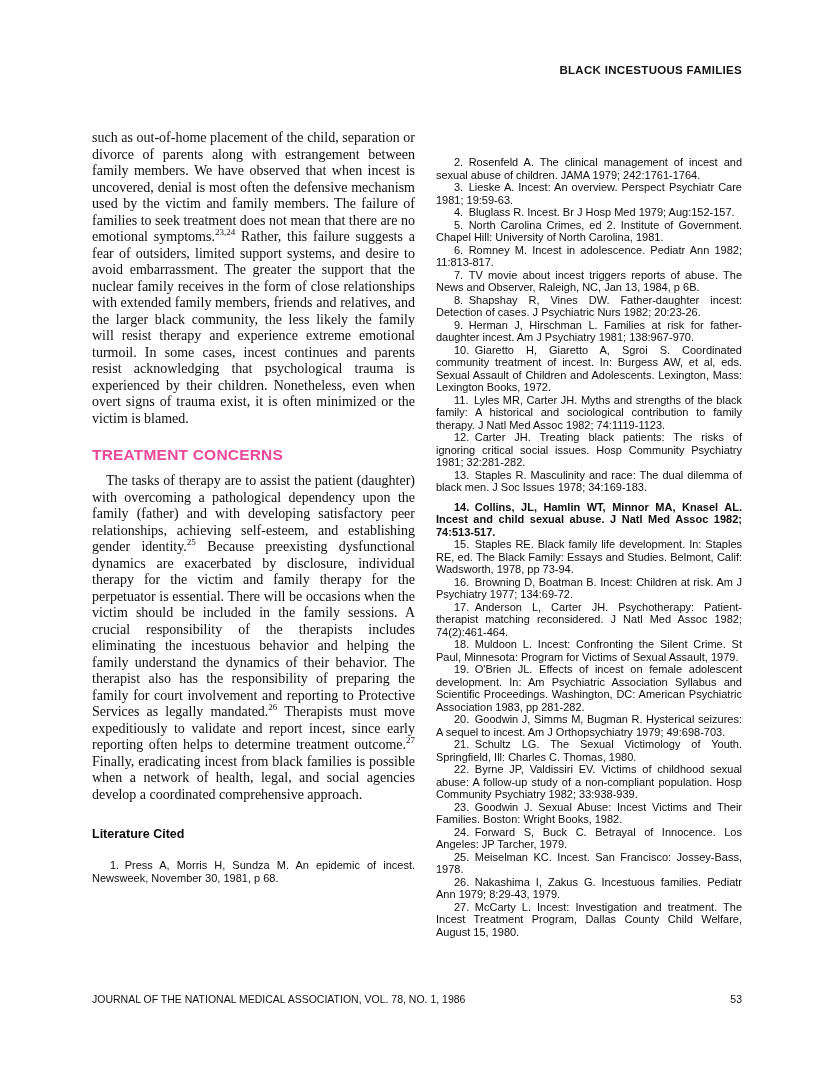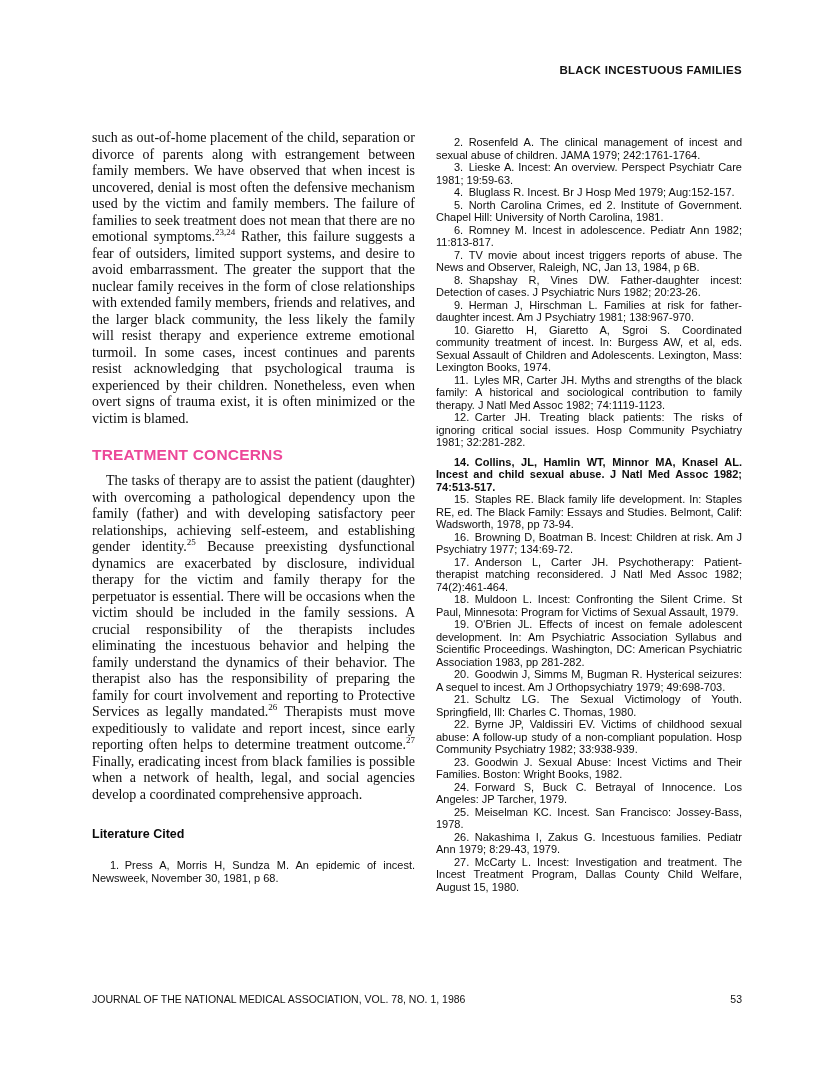--- a/index.html
+++ b/index.html
@@ -22,21 +22,21 @@
     text-align: right;
   }
   .columns {
     position: absolute;
     top: 130px; left: 92px;
     width: 650px;
     display: flex;
     gap: 21px;
   }
   .col-left { width: 323px; }
-  .col-right { width: 306px; padding-top: 6px; }
+  .col-right { width: 306px; padding-top: 6px; margin-top: 20px; }
 
   .body-par {
     font-size: 14px;
     line-height: 16.5px;
     text-align: justify;
     color: #0d0d0d;
   }
   .body-par sup {
     font-size: 9px;
     line-height: 0;
@@ -106,23 +106,24 @@
   <div class="col-right">
     <div>
         <p class="ref">2. Rosenfeld A. The clinical management of incest and sexual abuse of children. JAMA 1979; 242:1761-1764.</p>
         <p class="ref">3. Lieske A. Incest: An overview. Perspect Psychiatr Care 1981; 19:59-63.</p>
         <p class="ref">4. Bluglass R. Incest. Br J Hosp Med 1979; Aug:152-157.</p>
         <p class="ref">5. North Carolina Crimes, ed 2. Institute of Government. Chapel Hill: University of North Carolina, 1981.</p>
         <p class="ref">6. Romney M. Incest in adolescence. Pediatr Ann 1982; 11:813-817.</p>
         <p class="ref">7. TV movie about incest triggers reports of abuse. The News and Observer, Raleigh, NC, Jan 13, 1984, p 6B.</p>
         <p class="ref">8. Shapshay R, Vines DW. Father-daughter incest: Detection of cases. J Psychiatric Nurs 1982; 20:23-26.</p>
         <p class="ref">9. Herman J, Hirschman L. Families at risk for father-daughter incest. Am J Psychiatry 1981; 138:967-970.</p>
-        <p class="ref">10. Giaretto H, Giaretto A, Sgroi S. Coordinated community treatment of incest. In: Burgess AW, et al, eds. Sexual Assault of Children and Adolescents. Lexington, Mass: Lexington Books, 1974.</p>
+        <p class="ref">10. Giaretto H, Giaretto A, Sgroi S. Coordinated community treatment of incest. In: Burgess AW, et al, eds. Sexual Assault of Children and Adolescents. Lexington, Mass: Lexington Books, 1972.</p>
         <p class="ref">11. Lyles MR, Carter JH. Myths and strengths of the black family: A historical and sociological contribution to family therapy. J Natl Med Assoc 1982; 74:1119-1123.</p>
         <p class="ref">12. Carter JH. Treating black patients: The risks of ignoring critical social issues. Hosp Community Psychiatry 1981; 32:281-282.</p>
+        <p class="ref">13. Staples R. Masculinity and race: The dual dilemma of black men. J Soc Issues 1978; 34:169-183.</p>
         <p class="ref gap">14. Collins, JL, Hamlin WT, Minnor MA, Knasel AL. Incest and child sexual abuse. J Natl Med Assoc 1982; 74:513-517.</p>
         <p class="ref">15. Staples RE. Black family life development. In: Staples RE, ed. The Black Family: Essays and Studies. Belmont, Calif: Wadsworth, 1978, pp 73-94.</p>
         <p class="ref">16. Browning D, Boatman B. Incest: Children at risk. Am J Psychiatry 1977; 134:69-72.</p>
         <p class="ref">17. Anderson L, Carter JH. Psychotherapy: Patient-therapist matching reconsidered. J Natl Med Assoc 1982; 74(2):461-464.</p>
         <p class="ref">18. Muldoon L. Incest: Confronting the Silent Crime. St Paul, Minnesota: Program for Victims of Sexual Assault, 1979.</p>
         <p class="ref">19. O'Brien JL. Effects of incest on female adolescent development. In: Am Psychiatric Association Syllabus and Scientific Proceedings. Washington, DC: American Psychiatric Association 1983, pp 281-282.</p>
         <p class="ref">20. Goodwin J, Simms M, Bugman R. Hysterical seizures: A sequel to incest. Am J Orthopsychiatry 1979; 49:698-703.</p>
         <p class="ref">21. Schultz LG. The Sexual Victimology of Youth. Springfield, Ill: Charles C. Thomas, 1980.</p>
         <p class="ref">22. Byrne JP, Valdissiri EV. Victims of childhood sexual abuse: A follow-up study of a non-compliant population. Hosp Community Psychiatry 1982; 33:938-939.</p>
         <p class="ref">23. Goodwin J. Sexual Abuse: Incest Victims and Their Families. Boston: Wright Books, 1982.</p>

